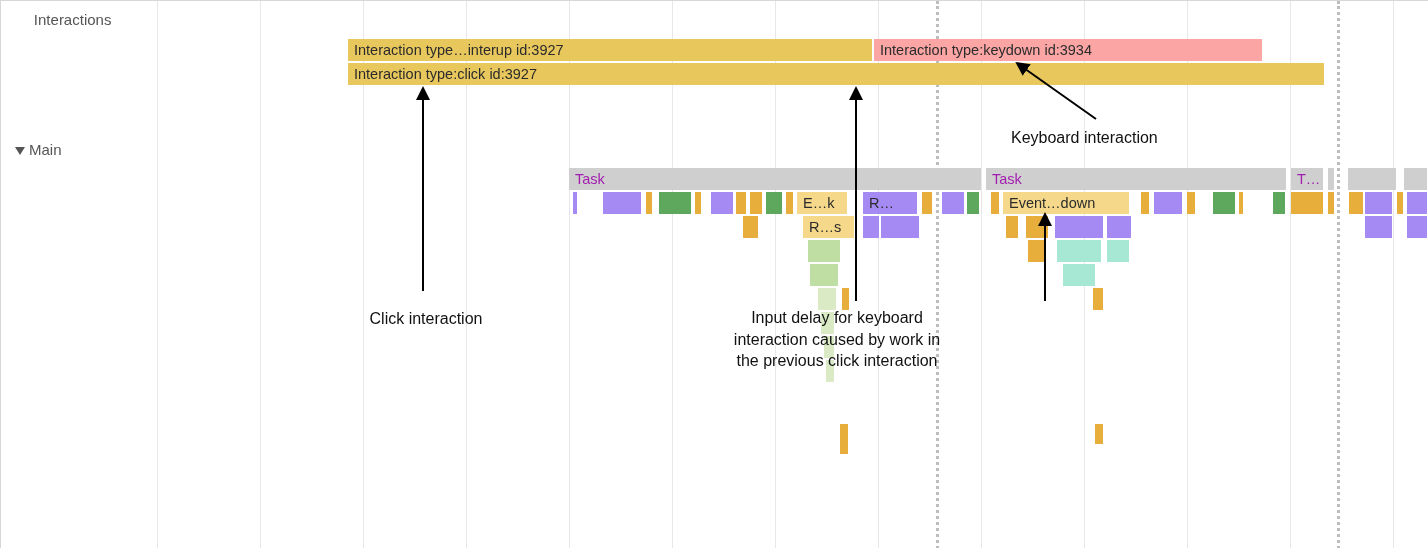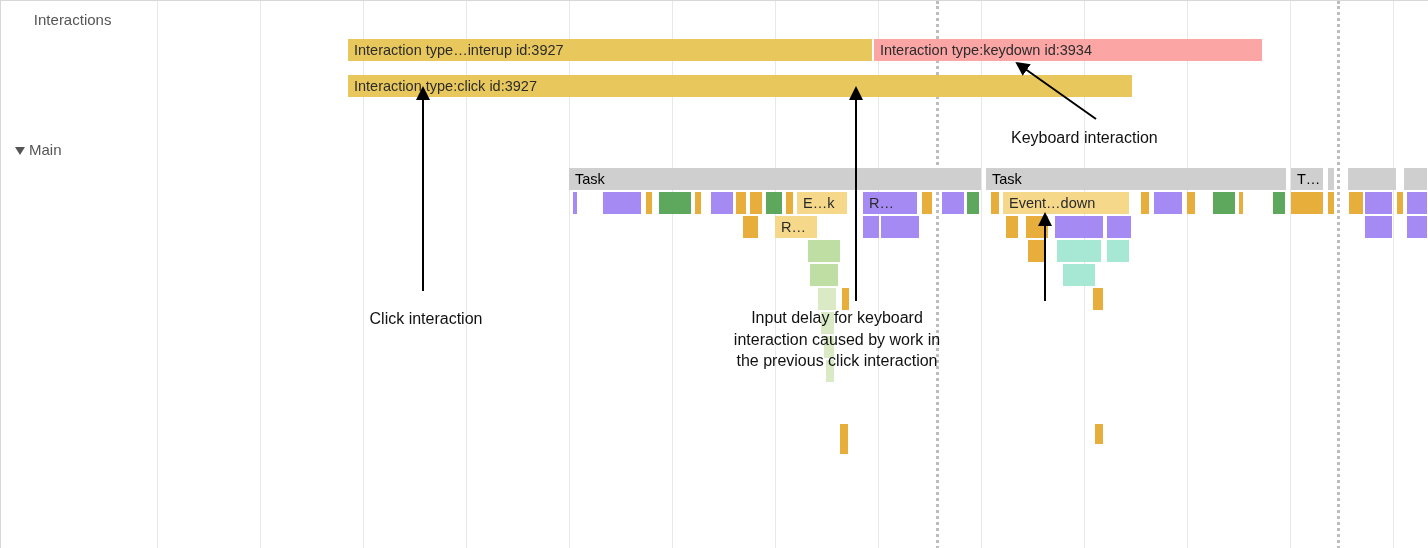--- a/index.html
+++ b/index.html
@@ -54,21 +54,21 @@
     color: #2b2b2b;
     padding: 0 6px;
     box-sizing: border-box;
     white-space: nowrap;
     overflow: hidden;
     text-overflow: ellipsis;
   }
   .bar.nolabel { padding: 0; }
   .c-inter-a { background: #e8c85d; }
   .c-inter-b { background: #fca5a5; }
-  .c-task    { background: #cfcfcf; color:#000000; }
+  .c-task    { background: #cfcfcf; color:#a21caf; }
   .c-purple  { background: #a58af3; }
   .c-green   { background: #5ea85e; }
   .c-amber   { background: #e8ae3c; }
   .c-amberL  { background: #f5d88a; }
   .c-leafL   { background: #d9eac5; }
   .c-leaf    { background: #bfdea3; }
   .c-mint    { background: #a7e8d4; }
   
   .anno-svg {
     position: absolute;
@@ -110,21 +110,21 @@
     <span style="visibility:hidden" class="tri">▼</span><span>Interactions</span>
   </div>
   <div class="rowlabel" style="top:140px">
     <span class="tri"><svg width="10" height="10" viewBox="0 0 10 10">
           <polygon points="0,1 10,1 5,9" fill="#555"></polygon>
         </svg></span><span>Main</span>
   </div>
 
   <div class="bar c-inter-a" style="top:38px; left:347px; width:524px"><span>Interaction type…interup id:3927</span></div>
   <div class="bar c-inter-b" style="top:38px; left:873px; width:388px"><span>Interaction type:keydown id:3934</span></div>
-  <div class="bar c-inter-a" style="top:74px; left:347px; width:784px"><span>Interaction type:click id:3927</span></div>
+  <div class="bar c-inter-a" style="top:62px; left:347px; width:976px"><span>Interaction type:click id:3927</span></div>
 
   <div class="bar c-task" style="top:167px; left:568px;  width:412px"><span>Task</span></div>
   <div class="bar c-task" style="top:167px; left:985px;  width:300px"><span>Task</span></div>
   <div class="bar c-task" style="top:167px; left:1290px; width:32px"><span>T…</span></div>
   <div class="bar c-task nolabel" style="top:167px; left:1327px; width:6px"></div>
   <div class="bar c-task nolabel" style="top:167px; left:1347px; width:48px"></div>
   <div class="bar c-task nolabel" style="top:167px; left:1403px; width:23px"></div>
 
   <div class="bar c-purple nolabel" style="top:191px; left:572px; width:4px"></div>
   <div class="bar c-purple nolabel" style="top:191px; left:602px; width:38px"></div>
@@ -150,21 +150,21 @@
   <div class="bar c-amber  nolabel" style="top:191px; left:1238px;width:4px"></div>
   <div class="bar c-green  nolabel" style="top:191px; left:1272px;width:12px"></div>
   <div class="bar c-amber  nolabel" style="top:191px; left:1290px;width:32px"></div>
   <div class="bar c-amber  nolabel" style="top:191px; left:1327px;width:6px"></div>
   <div class="bar c-amber  nolabel" style="top:191px; left:1348px;width:14px"></div>
   <div class="bar c-purple nolabel" style="top:191px; left:1364px;width:27px"></div>
   <div class="bar c-amber  nolabel" style="top:191px; left:1396px;width:6px"></div>
   <div class="bar c-purple nolabel" style="top:191px; left:1406px;width:20px"></div>
 
   <div class="bar c-amber  nolabel" style="top:215px; left:742px; width:15px"></div>
-  <div class="bar c-amberL" style="top:215px; left:774px; width:42px"><span>R…s</span></div>
+  <div class="bar c-amberL" style="top:215px; left:802px; width:51px"><span>R…s</span></div>
   <div class="bar c-purple nolabel" style="top:215px; left:862px; width:16px"></div>
   <div class="bar c-purple nolabel" style="top:215px; left:880px; width:38px"></div>
   <div class="bar c-amber  nolabel" style="top:215px; left:1005px;width:12px"></div>
   <div class="bar c-amber  nolabel" style="top:215px; left:1025px;width:22px"></div>
   <div class="bar c-purple nolabel" style="top:215px; left:1054px;width:48px"></div>
   <div class="bar c-purple nolabel" style="top:215px; left:1106px;width:24px"></div>
   <div class="bar c-purple nolabel" style="top:215px; left:1364px;width:27px"></div>
   <div class="bar c-purple nolabel" style="top:215px; left:1406px;width:20px"></div>
 
   <div class="bar c-leaf  nolabel" style="top:239px; left:807px;  width:32px"></div>

